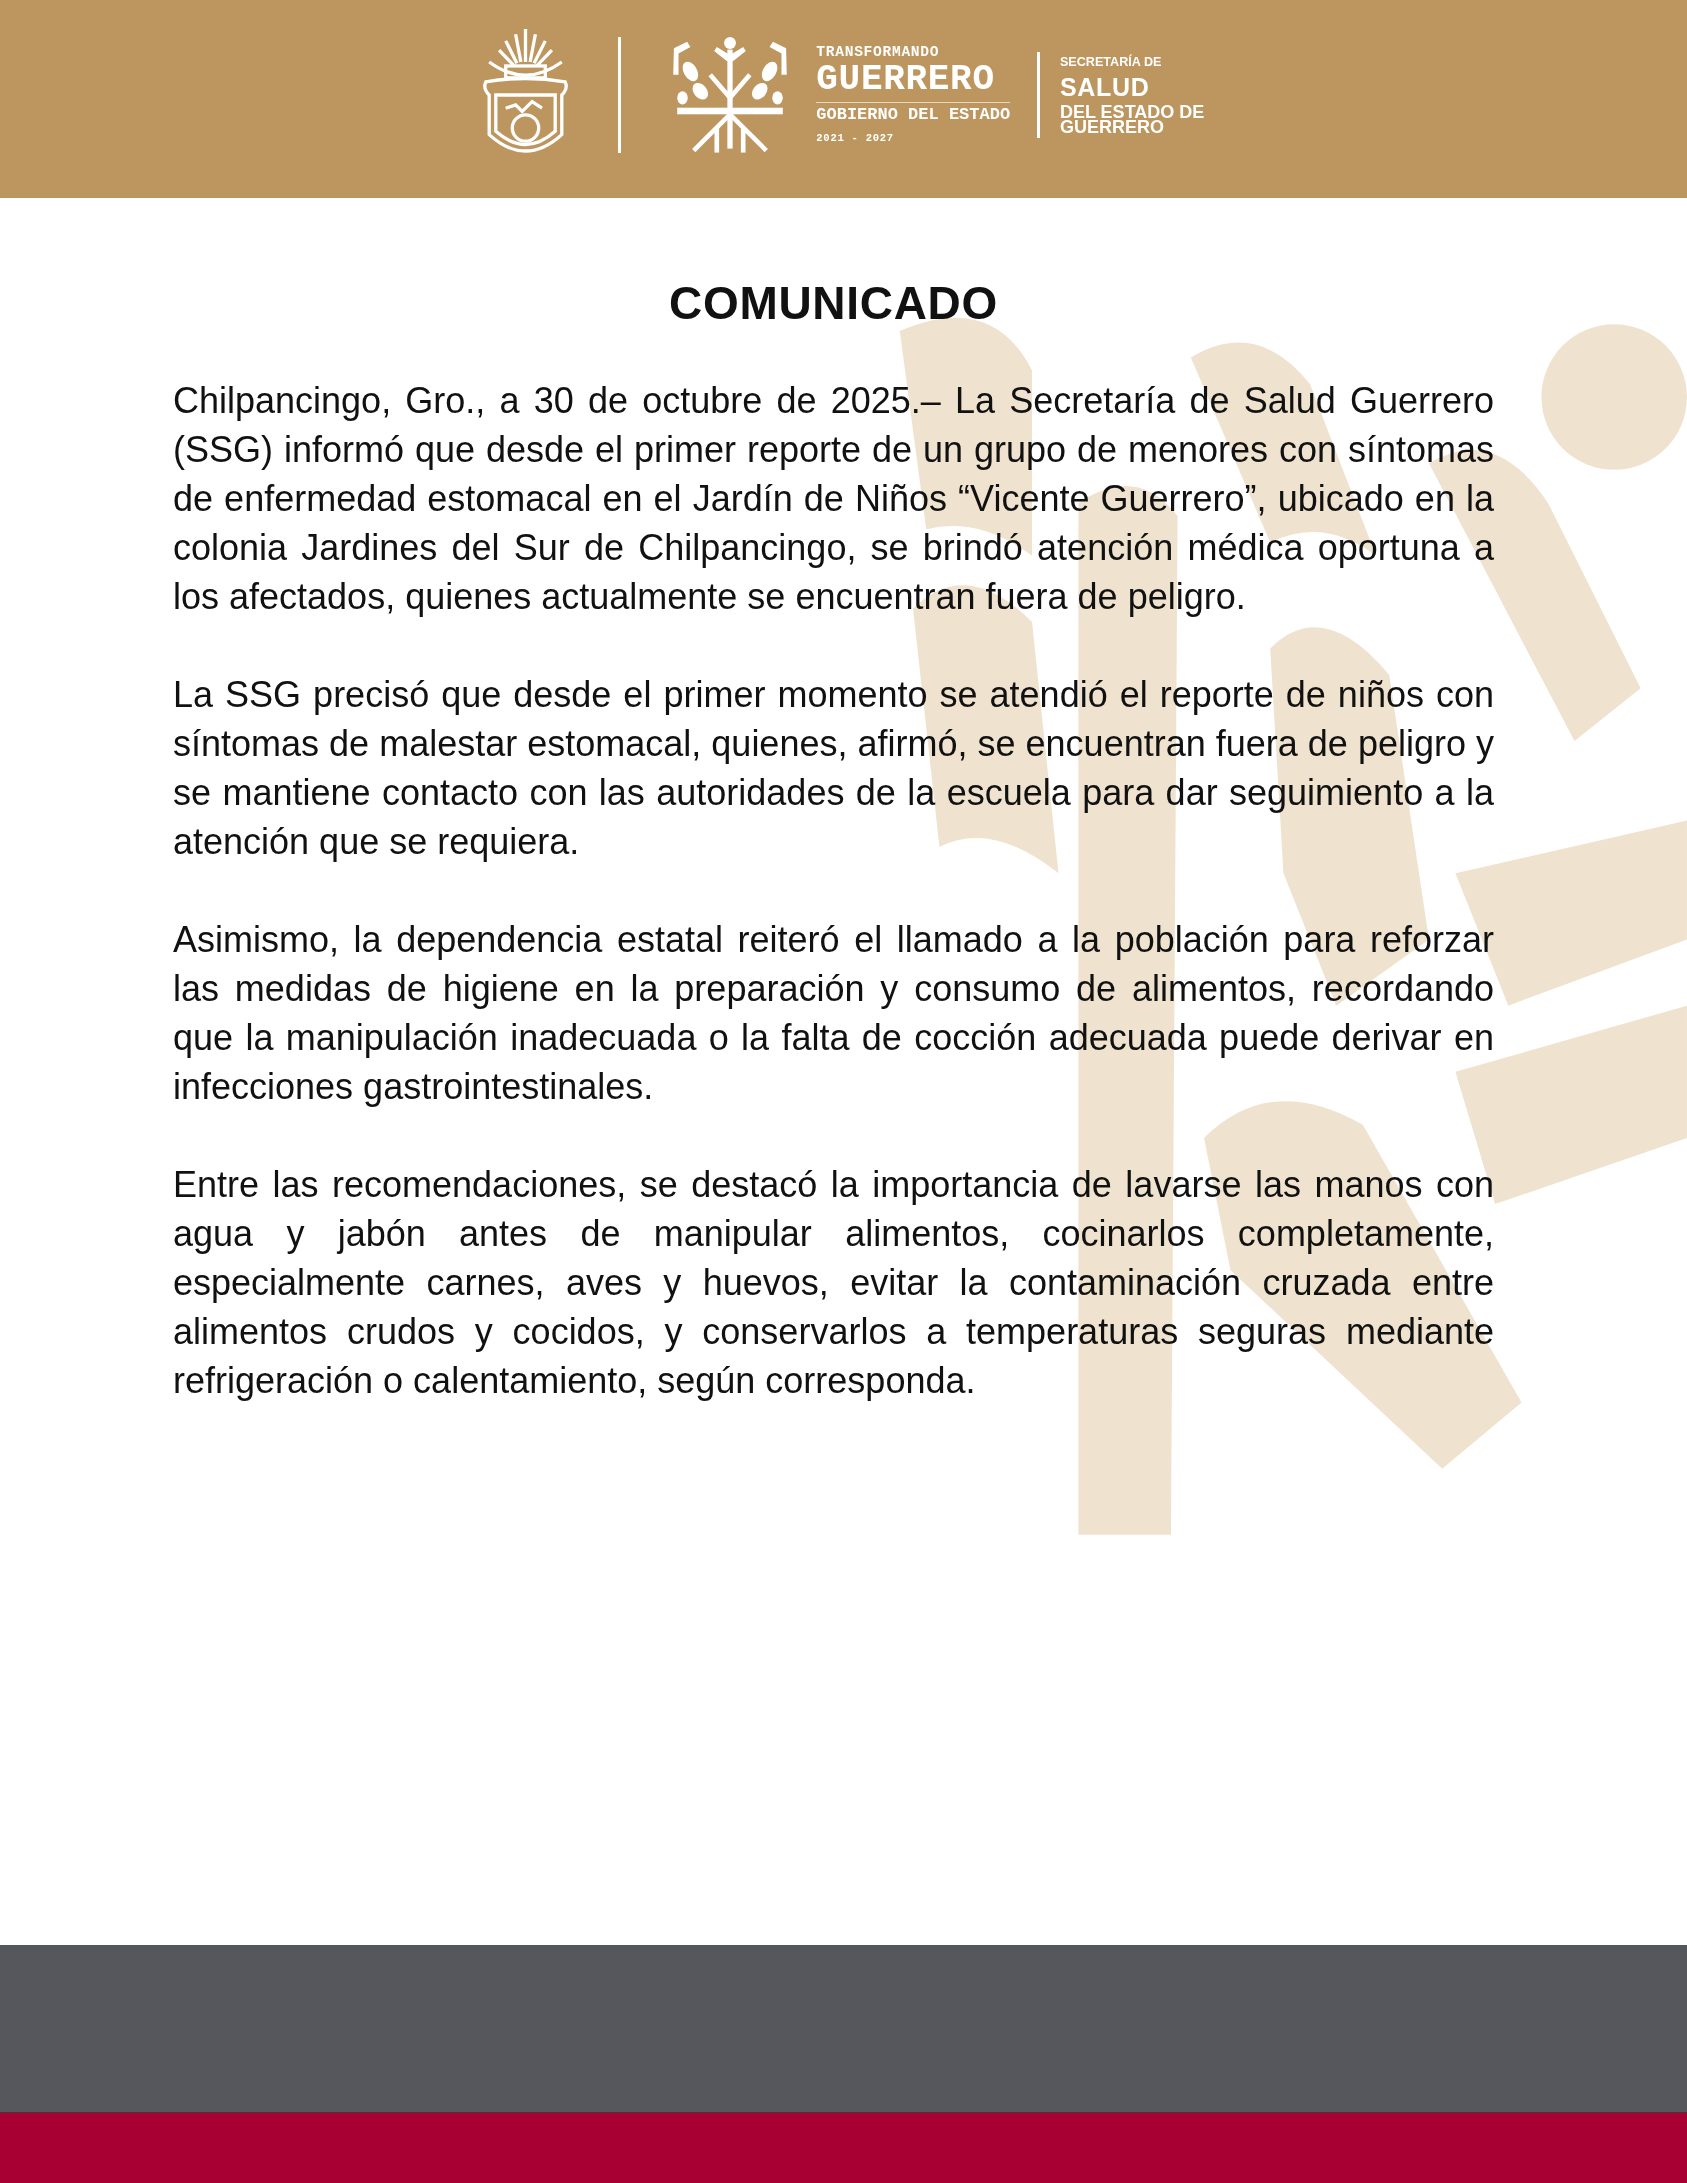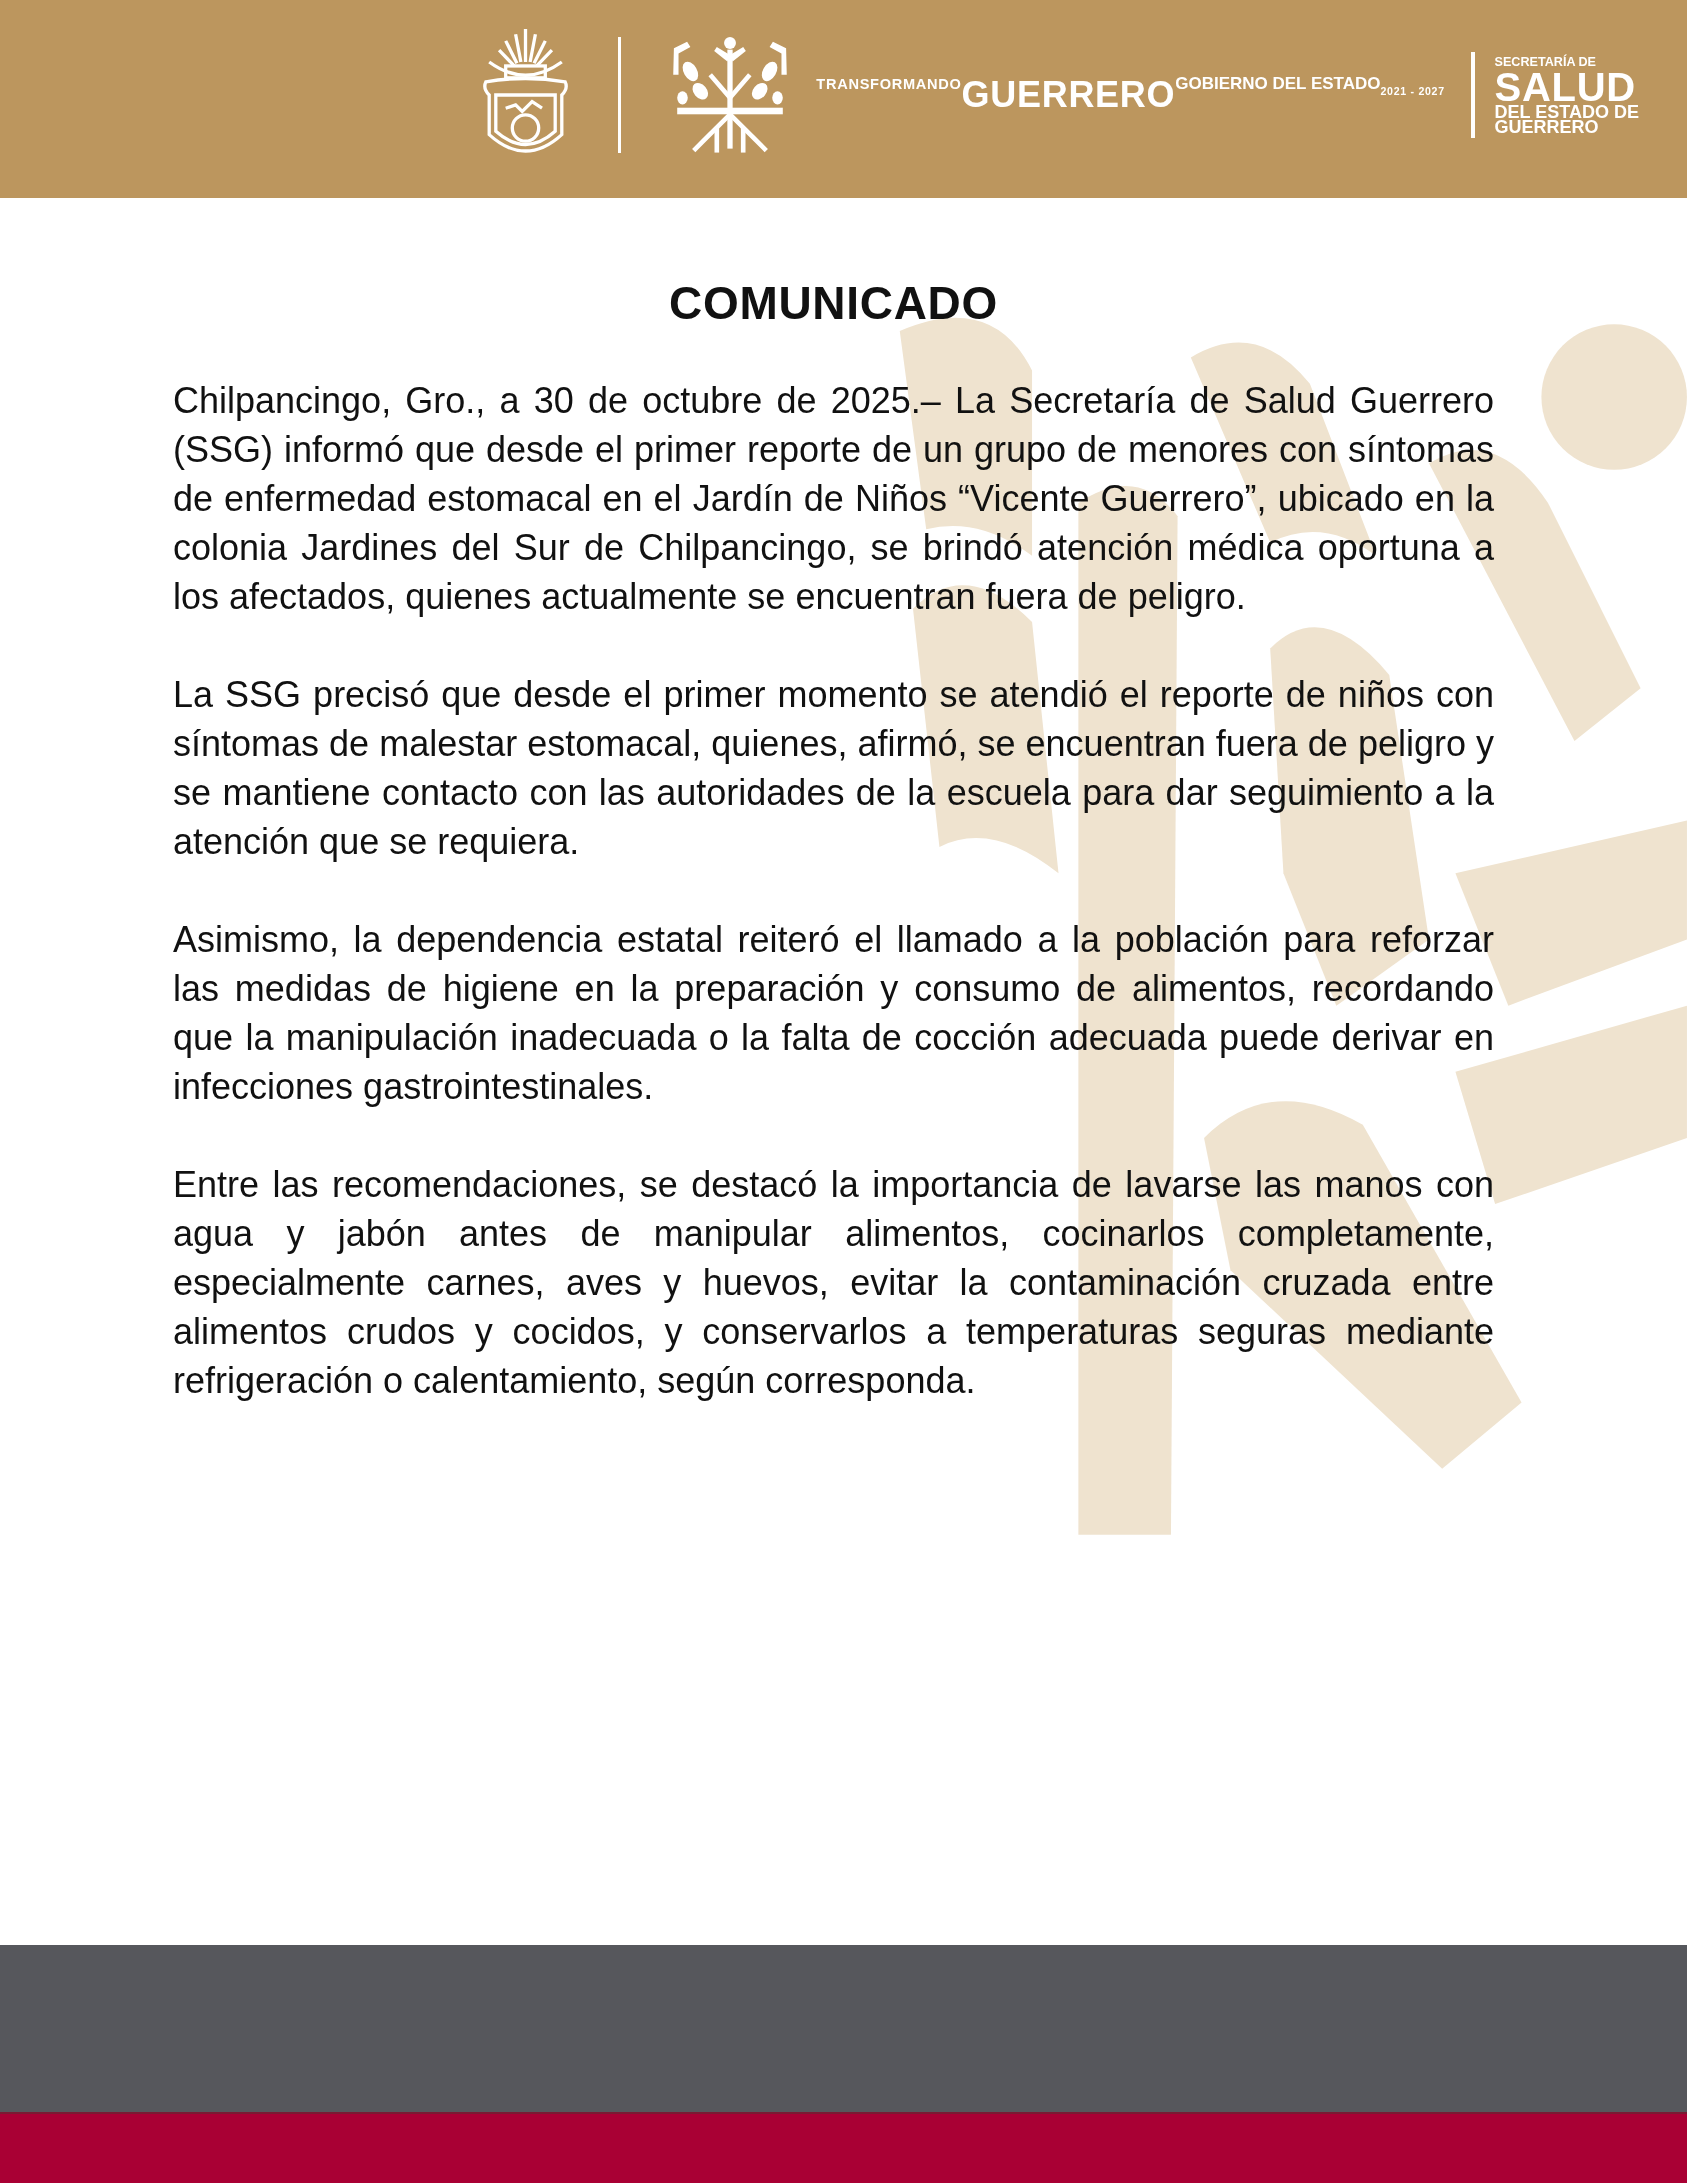--- a/index.html
+++ b/index.html
@@ -15,29 +15,29 @@
   }
   .header-inner {
     position: absolute; left: 476px; top: 18.5px; height: 152px;
     display: flex; align-items: center;
   }
   .coat { width: 99px; height: 146px; }
   .vsep { width: 3.3px; background: #ffffff; margin: 0 43px 0 43px; }
   .vsep.tall { height: 116px; }
   .vsep.short { height: 86px; margin: 0 20px 0 26.5px; }
   .tree { width: 132px; height: 119px; }
-  .gov { display: flex; flex-direction: row; color: #fff; margin-left: 20px; }
+  .gov { display: flex; flex-direction: column; color: #fff; margin-left: 20px; font-family: Liberation Mono, monospace; }
   .gov .t1 { font-size: 14.6px; letter-spacing: 0.7px; font-weight: 700; line-height: 17px; }
   .gov .t2 { font-size: 36px; font-weight: 900; line-height: 37px; letter-spacing: 0.7px; }
   .gov .rule { height: 1.3px; background: #e8d8bb; margin: 4px 0 4px 0; }
   .gov .t3 { font-size: 17px; font-weight: 700; line-height: 16px; }
   .gov .t4 { font-size: 10.6px; font-weight: 700; line-height: 14.6px; letter-spacing: 0.7px; margin-top: 8px; }
   .salud { display: flex; flex-direction: column; color: #fff; }
   .salud .s1 { font-size: 12.6px; font-weight: 700; line-height: 14.6px; }
-  .salud .s2 { font-size: 40px; font-weight: 900; line-height: 36px; letter-spacing: 0.7px; }
+  .salud .s2 { font-size: 25px; font-weight: 900; line-height: 36px; letter-spacing: 0.7px; }
   .salud .s3 { font-size: 18px; font-weight: 700; line-height: 14.6px; }
 
   .watermark { position: absolute; left: 860px; top: 278px; width: 827px; height: 1323px; z-index: 0; }
 
   .content { position: absolute; left: 173px; top: 263px; width: 1321px; z-index: 1; }
   .title {
     text-align: center; font-size: 46px; font-weight: 900; margin: 6.6px 0 0 0; line-height: 66px;
     letter-spacing: 0.7px;
   }
   .subtitle {

